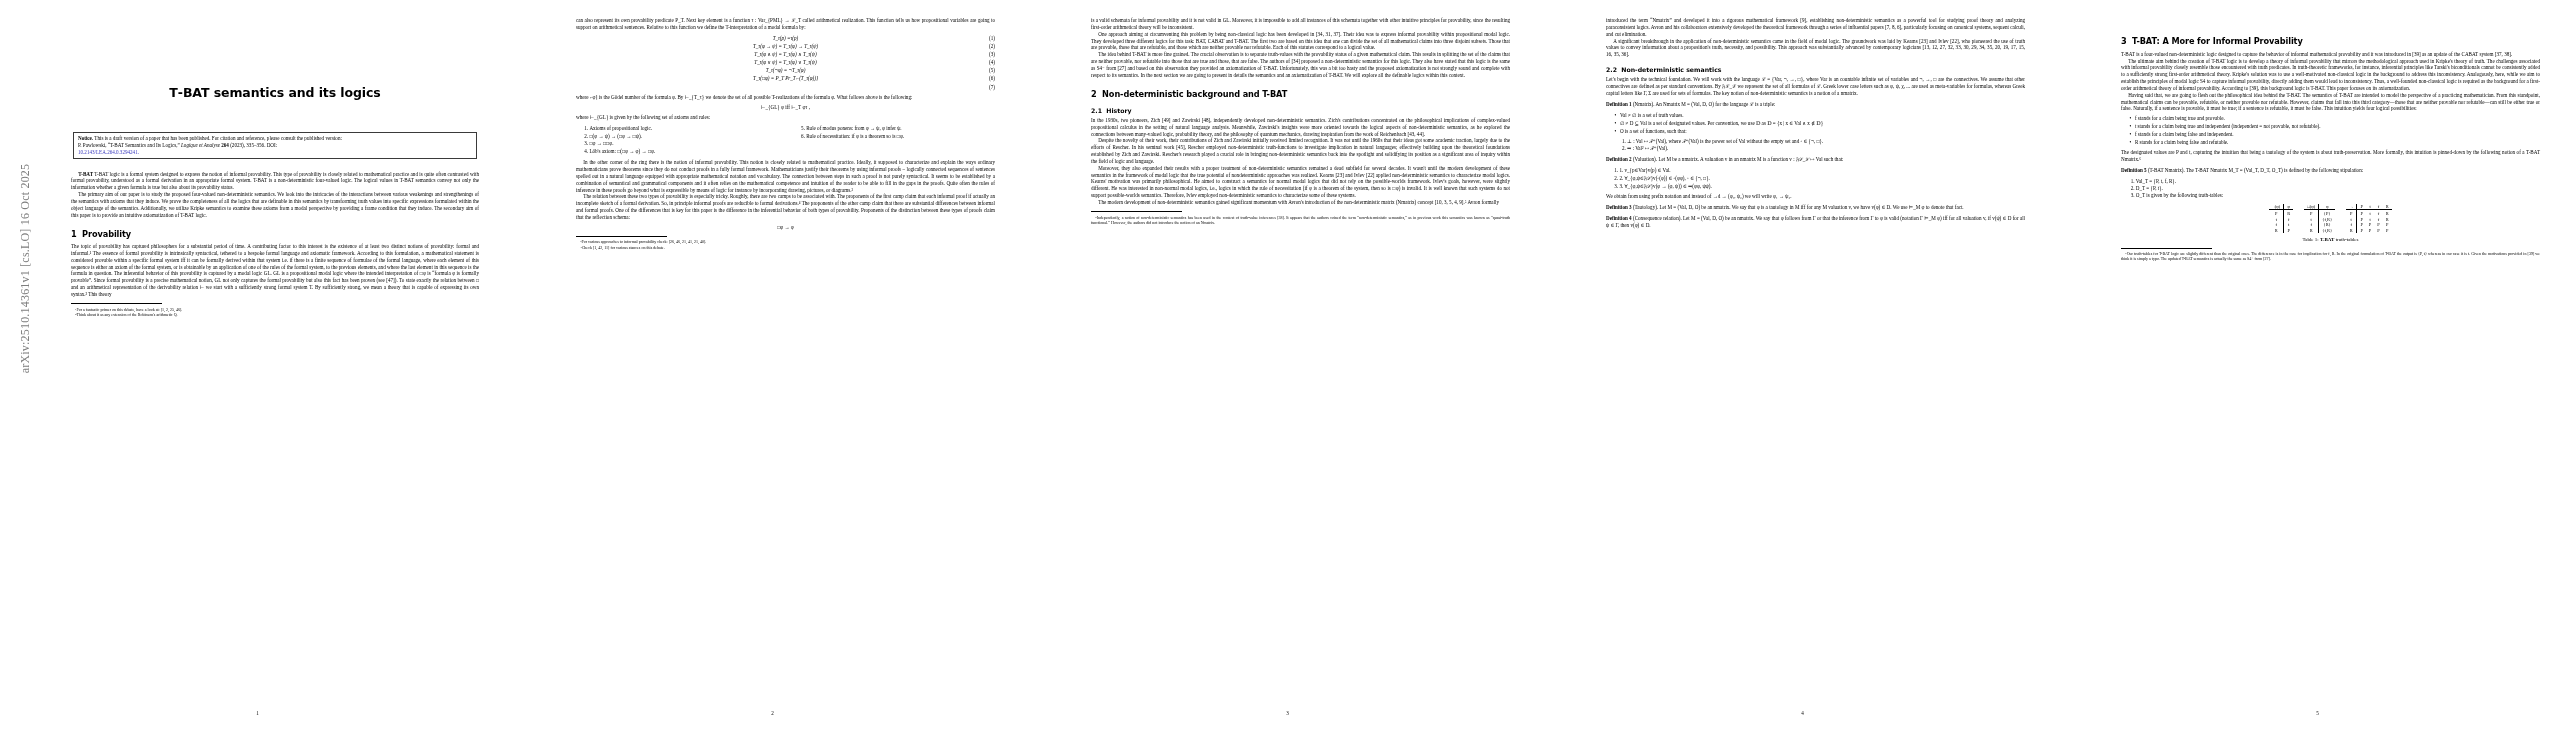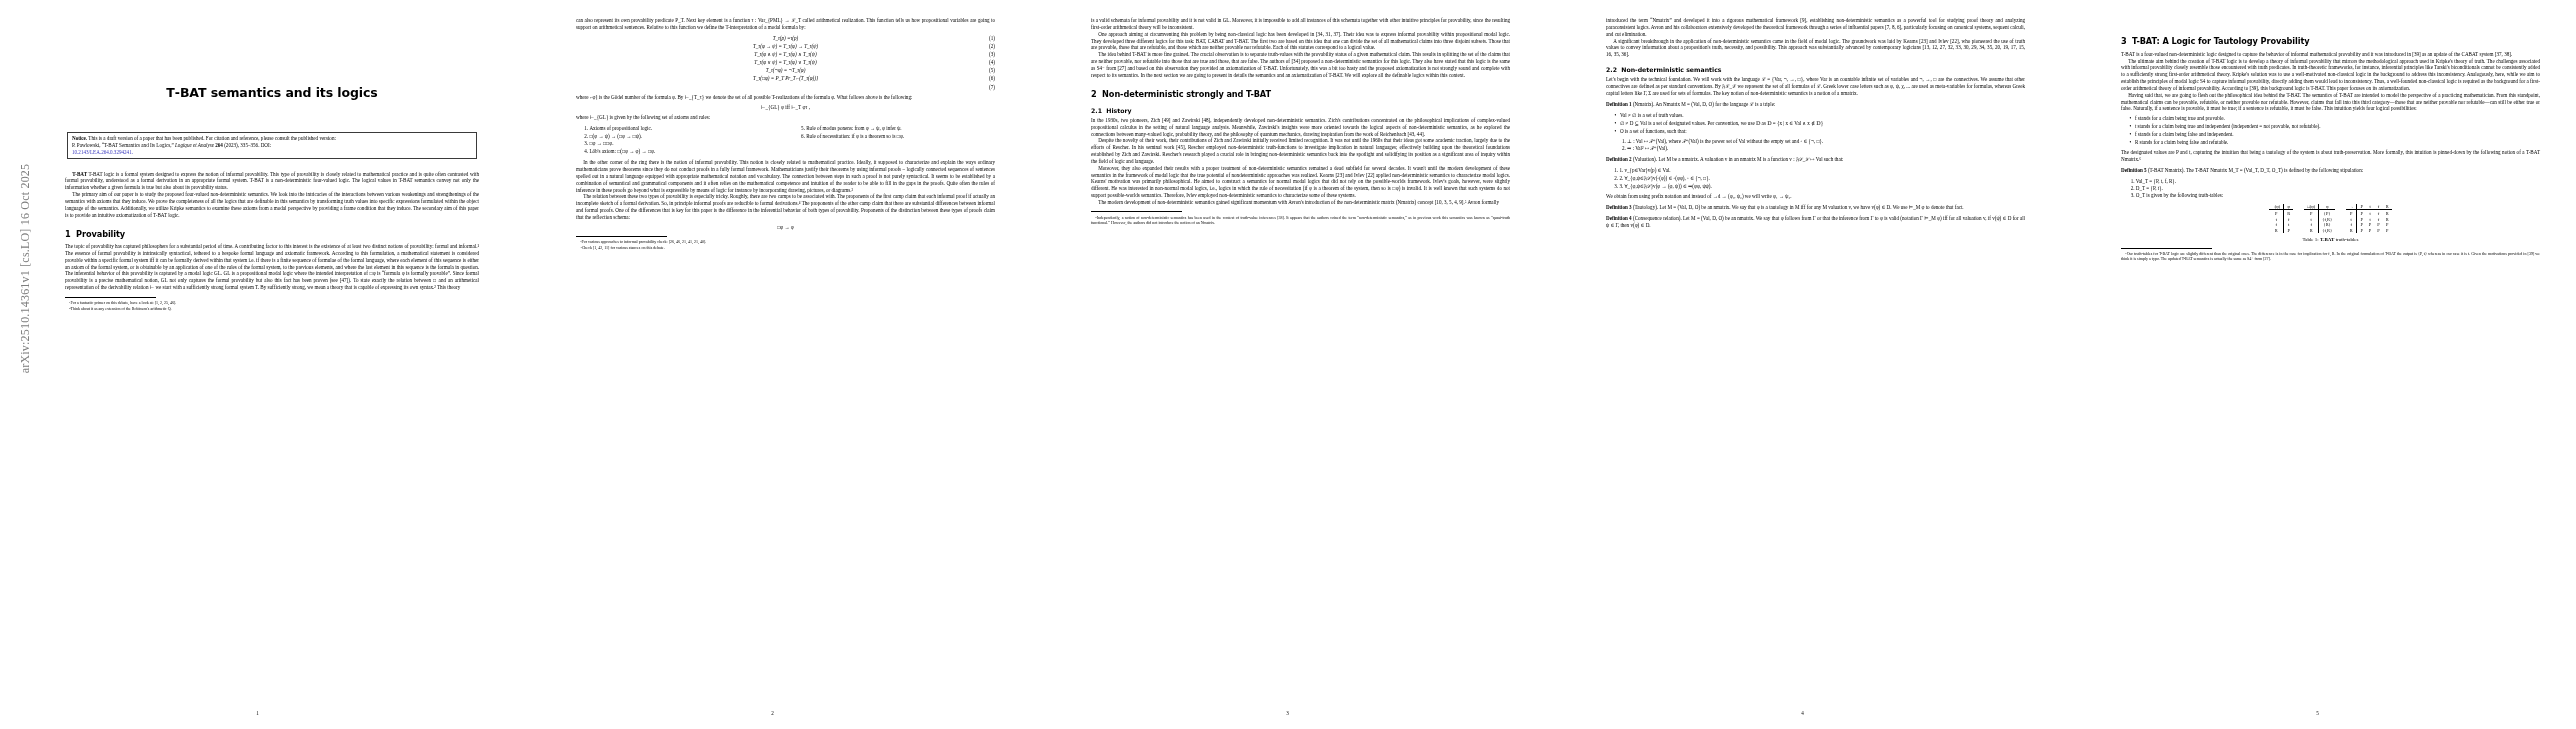--- a/index.html
+++ b/index.html
@@ -24,21 +24,21 @@
     flex: 0 0 515px;
     overflow: hidden;
   }
   .page-body {
     position: absolute;
     left: 61px;
     right: 35px;
     top: 17px;
     bottom: 35px;
   }
-  .page.p1 .page-body { left: 65px; right: 36px; }
+  .page.p1 .page-body { left: 71px; right: 36px; }
 
   
   .arxiv-stamp {
     position: absolute;
     left: -102px;
     top: 261px;
     width: 255px;
     transform: rotate(-90deg);
     transform-origin: center center;
     font-family: "Liberation Serif", serif;
@@ -306,21 +306,21 @@
 
   <div class="page">
     <div class="page-body">
       <div class="prose">
         <p class="noindent">is a valid schemata for informal provability and it is not valid in GL. Moreover, it is impossible to add all instances of this schemata together with other intuitive principles for provability, since the resulting first-order arithmetical theory will be inconsistent.</p>
         <p>One approach aiming at circumventing this problem by being non-classical logic has been developed in [34, 31, 37]. Their idea was to express informal provability within propositional modal logic. They developed three different logics for this task: BAT, CABAT and T-BAT. The first two are based on this idea that one can divide the set of all mathematical claims into three disjoint subsets. Those that are provable, those that are refutable, and those which are neither provable nor refutable. Each of this statutes correspond to a logical value.</p>
         <p>The idea behind T-BAT is more fine grained. The crucial observation is to separate truth-values with the provability status of a given mathematical claim. This results in splitting the set of the claims that are neither provable, nor refutable into those that are true and those, that are false. The authors of [34] proposed a non-deterministic semantics for this logic. They also have stated that this logic is the same as S4⁻ from [27] and based on this observation they provided an axiomatization of T-BAT. Unfortunately, this was a bit too hasty and the proposed axiomatization is not strongly sound and complete with respect to its semantics. In the next section we are going to present in details the semantics and an axiomatization of T-BAT. We will explore all the definable logics within this context.</p>
       </div>
 
       <h2 class="sec">
-        <span class="num">2</span><span>Non-deterministic strongly and T-BAT</span>
+        <span class="num">2</span><span>Non-deterministic background and T-BAT</span>
       </h2>
       <h3 class="subsec">
         <span class="num">2.1</span><span>History</span>
       </h3>
 
       <div class="prose">
         <p class="noindent">In the 1930s, two pioneers, Zich [49] and Zawirski [48], independently developed non-deterministic semantics. Zich's contributions concentrated on the philosophical implications of complex-valued propositional calculus in the setting of natural language analysis. Meanwhile, Zawirski's insights were more oriented towards the logical aspects of non-deterministic semantics, as he explored the connections between many-valued logic, probability theory, and the philosophy of quantum mechanics, drawing inspiration from the work of Reichenbach [43, 44].</p>
         <p>Despite the novelty of their work, their contributions of Zich and Zawirski initially received limited recognition. It was not until the 1960s that their ideas got some academic traction, largely due to the efforts of Rescher. In his seminal work [45], Rescher employed non-deterministic truth-functions to investigate implication in natural languages; effectively building upon the theoretical foundations established by Zich and Zawirski. Rescher's research played a crucial role in bringing non-deterministic semantics back into the spotlight and solidifying its position as a significant area of inquiry within the field of logic and language.</p>
         <p>Moreover, they also expanded their results with a proper treatment of non-deterministic semantics remained a dead subfield for several decades. It wasn't until the modern development of these semantics in the framework of modal logic that the true potential of nondeterministic approaches was realized. Kearns [23] and Ivlev [22] applied non-deterministic semantics to characterize modal logics. Kearns' motivation was primarily philosophical. He aimed to construct a semantics for normal modal logics that did not rely on the possible-worlds framework. Ivlev's goals, however, were slightly different. He was interested in non-normal modal logics, i.e., logics in which the rule of necessitation (if φ is a theorem of the system, then so is □φ) is invalid. It is well known that such systems do not support possible-worlds semantics. Therefore, Ivlev employed non-deterministic semantics to characterize some of these systems.</p>
         <p>The modern development of non-deterministic semantics gained significant momentum with Avron's introduction of the non-deterministic matrix (Nmatrix) concept [10, 3, 5, 4, 9].⁵ Avron formally</p>
@@ -388,21 +388,21 @@
         <span>(Consequence relation).</span>
         <span>Let M = (Val, D, O) be an nmatrix. We say that φ follows from Γ or that the inference from Γ to φ is valid (notation Γ ⊨_M φ) iff for all valuation v, if v(ψ) ∈ D for all ψ ∈ Γ, then v(φ) ∈ D.</span>
       </div>
     </div>
     <div class="page-num">4</div>
   </div>
 
   <div class="page">
     <div class="page-body">
       <h2 class="sec" style="margin-top:19.4px;">
-        <span class="num">3</span><span>T-BAT: A Logic for Tautology Provability</span>
+        <span class="num">3</span><span>T-BAT: A More for Informal Provability</span>
       </h2>
 
       <div class="prose">
         <p class="noindent">T-BAT is a four-valued non-deterministic logic designed to capture the behavior of informal mathematical provability and it was introduced in [39] as an update of the CABAT system [37, 38].</p>
         <p>The ultimate aim behind the creation of T-BAT logic is to develop a theory of informal provability that mirrors the methodological approach used in Kripke's theory of truth. The challenges associated with informal provability closely resemble those encountered with truth predicates. In truth-theoretic frameworks, for instance, inferential principles like Tarski's biconditionals cannot be consistently added to a sufficiently strong first-order arithmetical theory. Kripke's solution was to use a well-motivated non-classical logic in the background to address this inconsistency. Analogously, here, while we aim to establish the principles of modal logic S4 to capture informal provability, directly adding them would lead to inconsistency. Thus, a well-founded non-classical logic is required as the background for a first-order arithmetical theory of informal provability. According to [39], this background logic is T-BAT. This paper focuses on its axiomatization.</p>
         <p>Having said that, we are going to flesh out the philosophical idea behind the T-BAT. The semantics of T-BAT are intended to model the perspective of a practicing mathematician. From this standpoint, mathematical claims can be provable, refutable, or neither provable nor refutable. However, claims that fall into this third category—those that are neither provable nor refutable—can still be either true or false. Naturally, if a sentence is provable, it must be true; if a sentence is refutable, it must be false. This intuition yields four logical possibilities:</p>
       </div>
 
       <ul class="items">
         <li>f stands for a claim being true and provable.</li>

